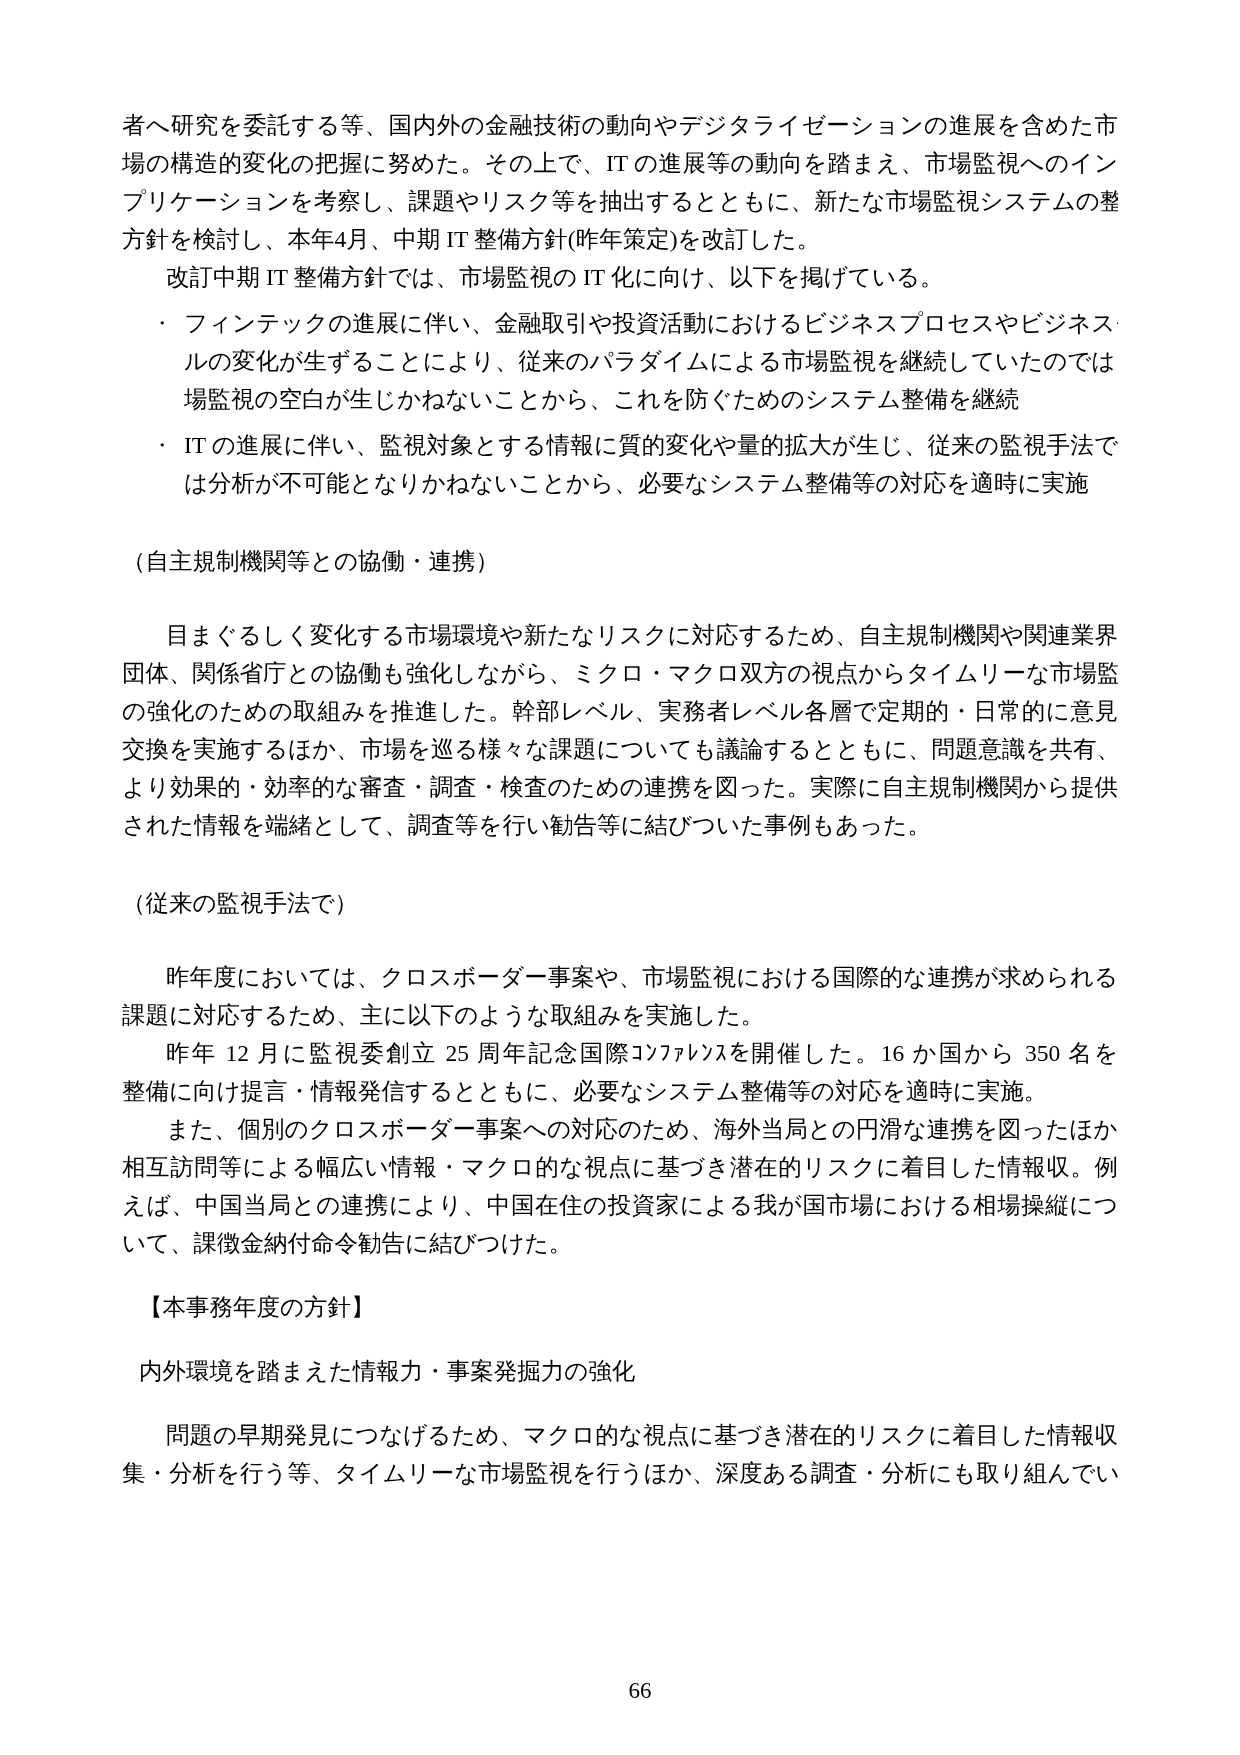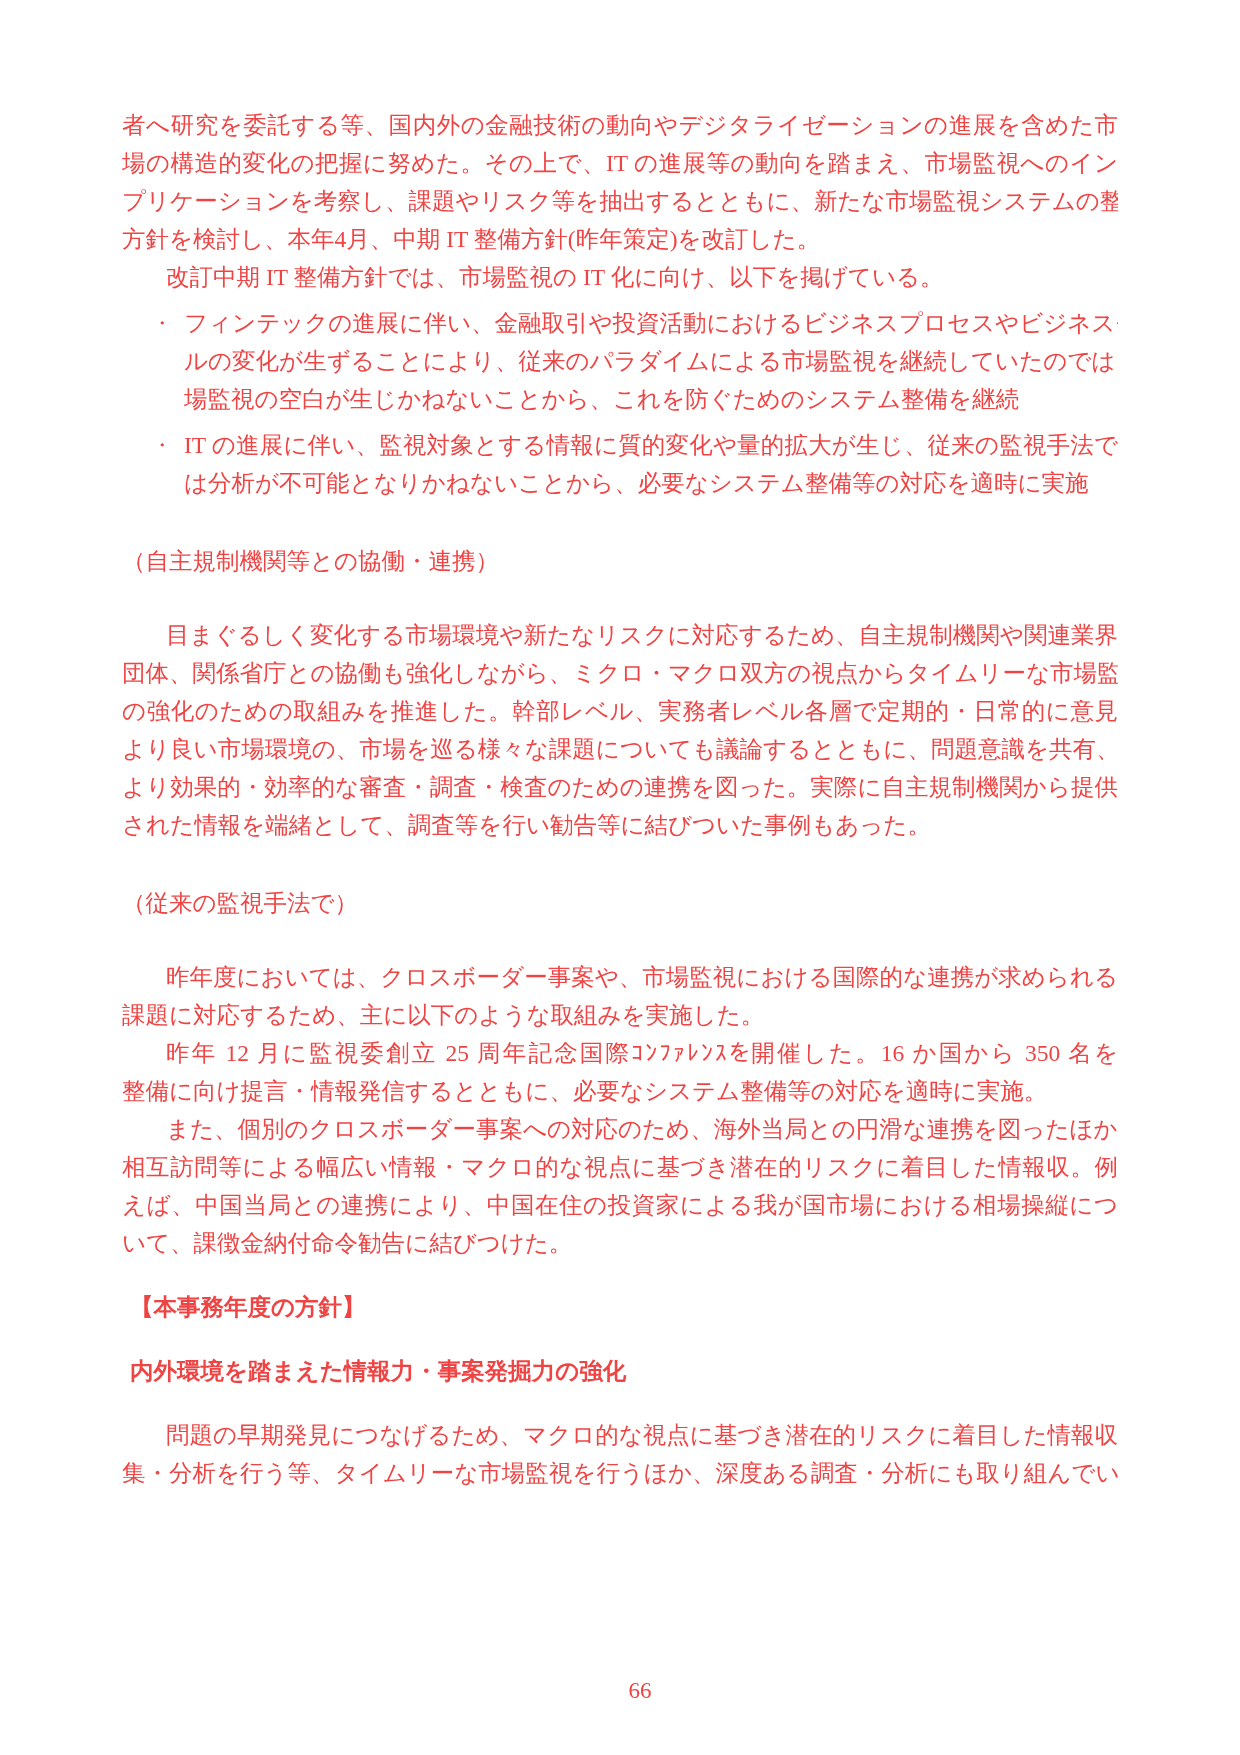--- a/index.html
+++ b/index.html
@@ -5,21 +5,21 @@
   html, body {
     margin: 0;
     padding: 0;
     background: #ffffff;
   }
   .page {
     position: relative;
     width: 1240px;
     height: 1755px;
     background: #ffffff;
-    color: #ef4444;
+    color: #000000;
     
     font-family: "Liberation Serif", "DejaVu Serif", serif;
     overflow: hidden;
   }
   .content {
     position: absolute;
     left: 122px;
     top: 106px;
     width: 996px;
     font-size: 23.5px;
@@ -47,22 +47,22 @@
     left: 30px;
     top: 0;
     line-height: 38px;
     font-size: 20px;
   }
   .heading {
     margin: 40px 0 36px 0;
     white-space: nowrap;
   }
   .heading.bold {
-    font-weight: bold;
-    margin: 26px 8px;
+    font-weight: normal;
+    margin: 26px 17px;
   }
   .page-footer {
     position: absolute;
     left: 0;
     right: 0;
     top: 1676px;
     text-align: center;
     font-size: 23px;
     line-height: 30px;
     font-family: "Liberation Serif", "DejaVu Serif", serif;
@@ -96,21 +96,21 @@
         <div class="bullet-text">
           <div class="ln">IT の進展に伴い、監視対象とする情報に質的変化や量的拡大が生じ、従来の監視手法で</div>
           <div class="ln ln-last">は分析が不可能となりかねないことから、必要なシステム整備等の対応を適時に実施</div>
         </div>
       </div>
       <div class="heading">（自主規制機関等との協働・連携）</div>
       <div class="para indent">
         <div class="ln">目まぐるしく変化する市場環境や新たなリスクに対応するため、自主規制機関や関連業界</div>
         <div class="ln">団体、関係省庁との協働も強化しながら、ミクロ・マクロ双方の視点からタイムリーな市場監視</div>
         <div class="ln">の強化のための取組みを推進した。幹部レベル、実務者レベル各層で定期的・日常的に意見</div>
-        <div class="ln">より良い市場環境の、市場を巡る様々な課題についても議論するとともに、問題意識を共有、</div>
+        <div class="ln">交換を実施するほか、市場を巡る様々な課題についても議論するとともに、問題意識を共有、</div>
         <div class="ln">より効果的・効率的な審査・調査・検査のための連携を図った。実際に自主規制機関から提供</div>
         <div class="ln ln-last">された情報を端緒として、調査等を行い勧告等に結びついた事例もあった。</div>
       </div>
       <div class="heading">（従来の監視手法で）</div>
       <div class="para indent">
         <div class="ln">昨年度においては、クロスボーダー事案や、市場監視における国際的な連携が求められる</div>
         <div class="ln ln-last">課題に対応するため、主に以下のような取組みを実施した。</div>
       </div>
       <div class="para indent">
         <div class="ln">昨年 12 月に監視委創立 25 周年記念国際ｺﾝﾌｧﾚﾝｽを開催した。16 か国から 350 名を</div>

